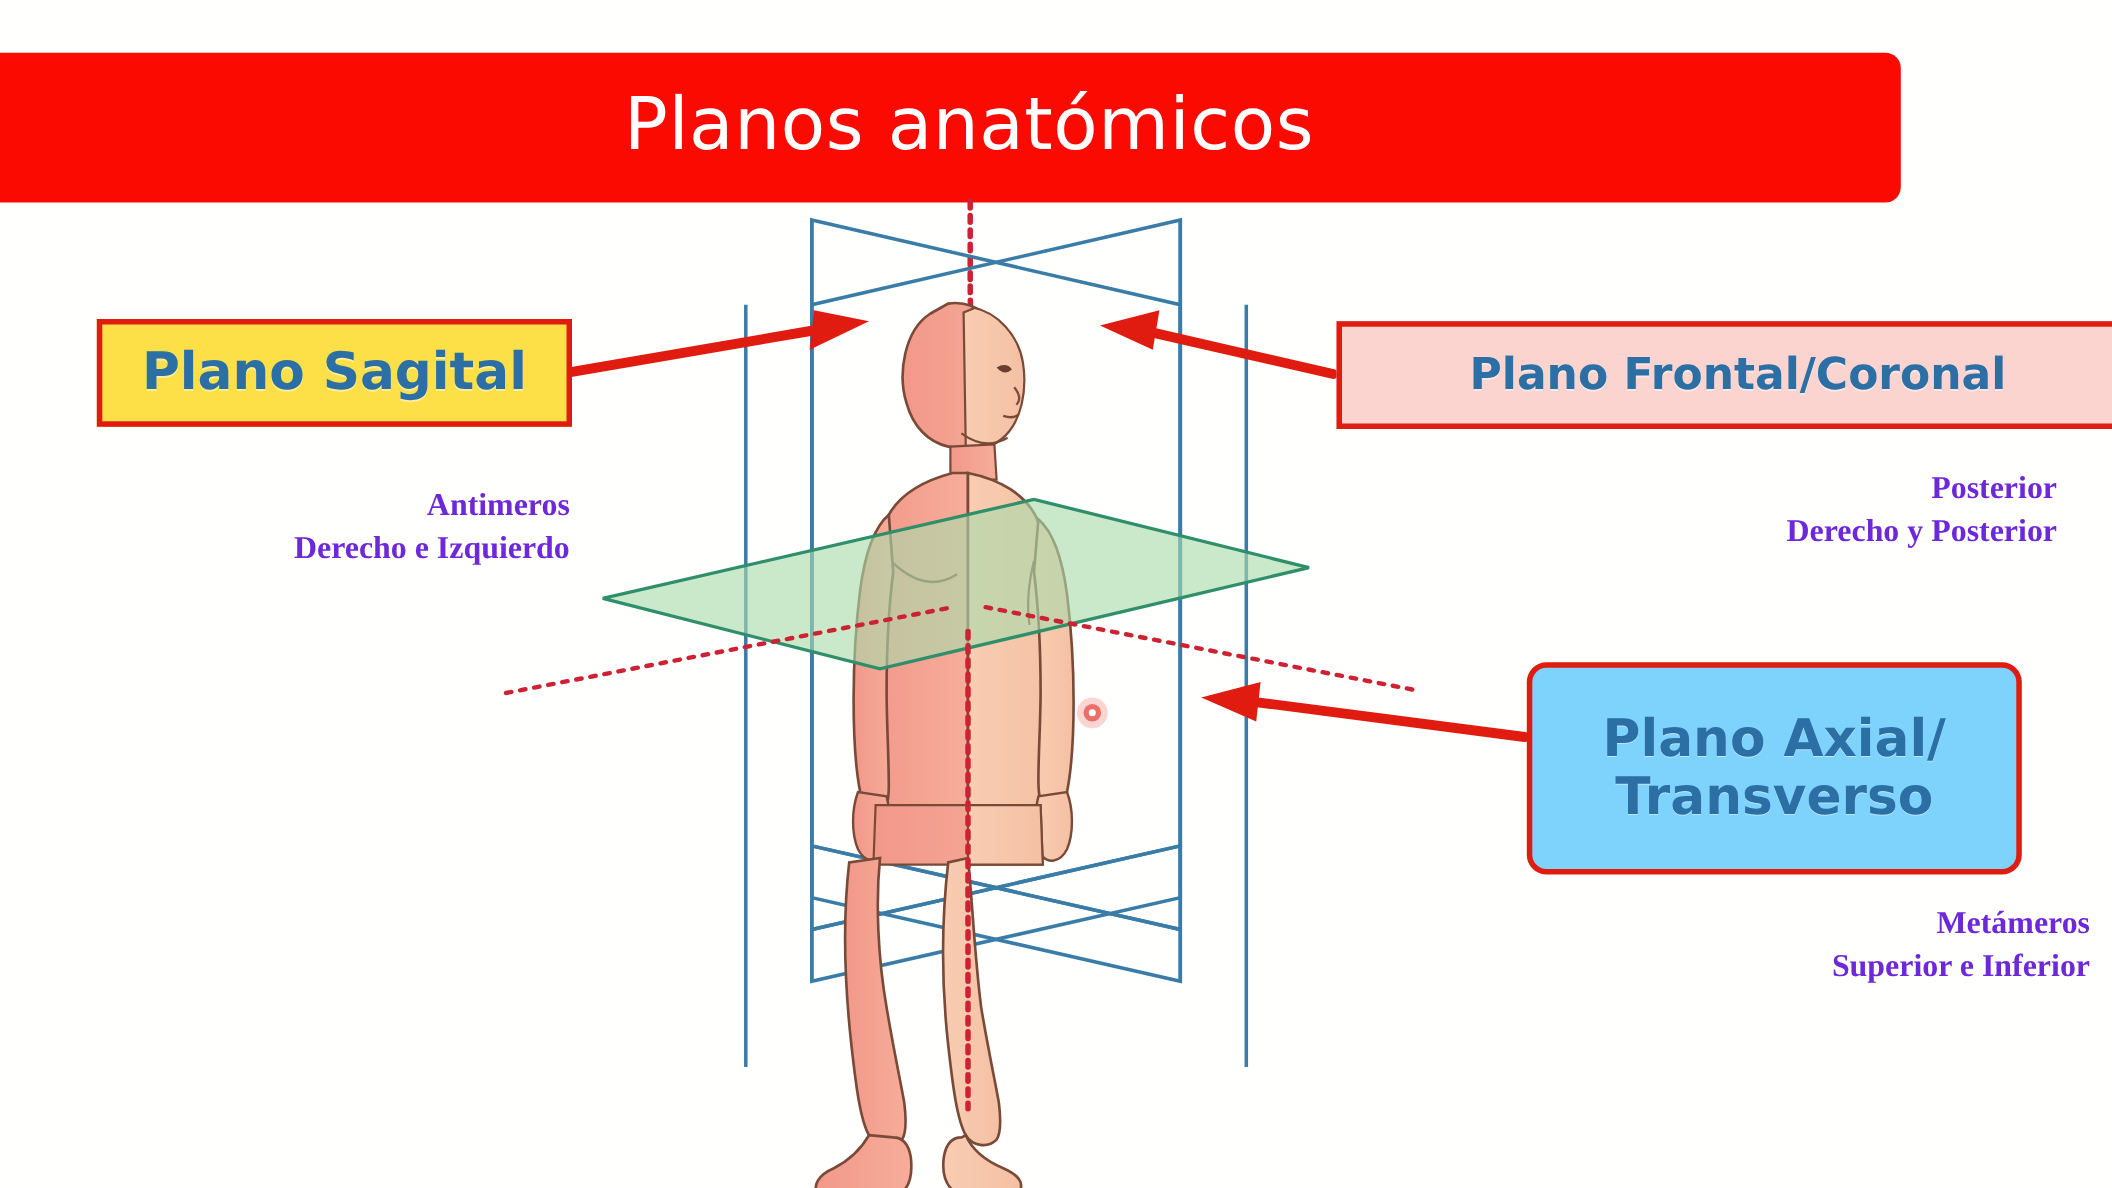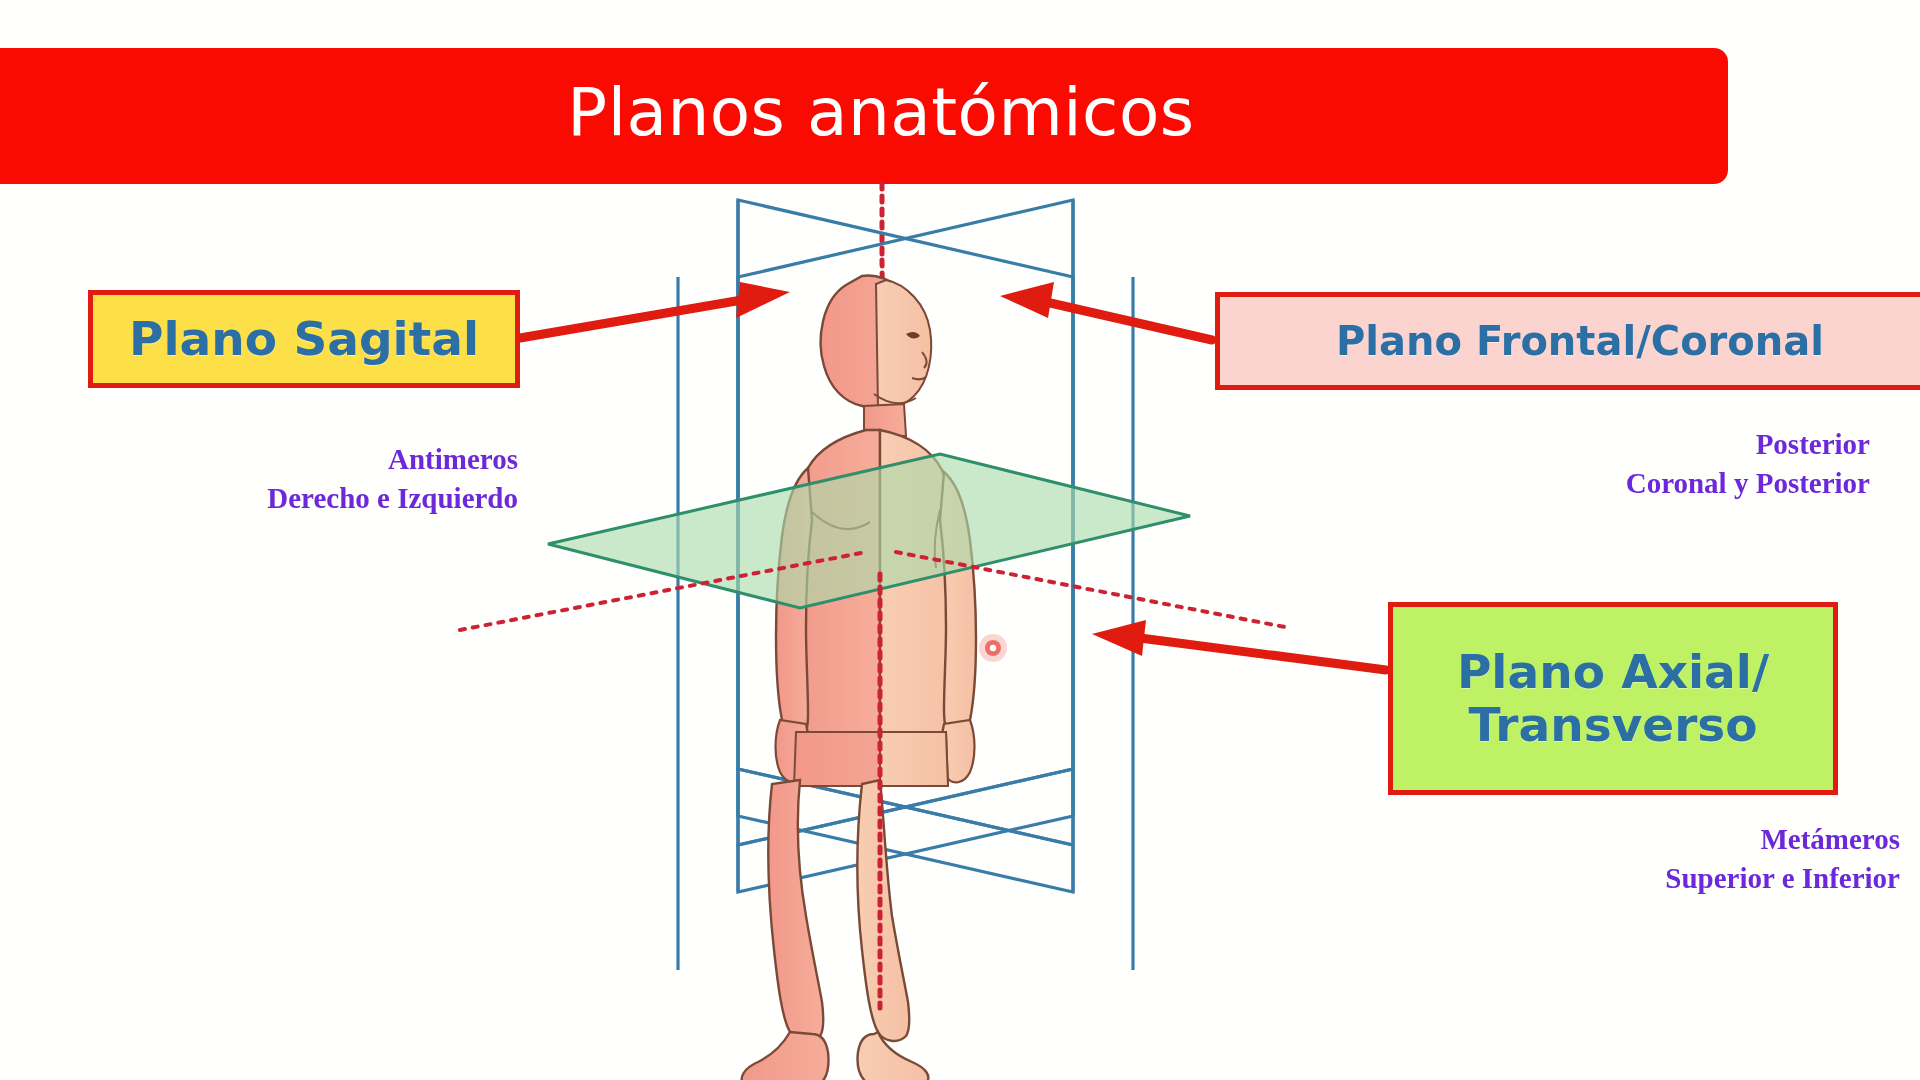--- a/index.html
+++ b/index.html
@@ -74,22 +74,23 @@
     height: 98px;
     background: #fbd3cf;
   }
   #box-frontal .callout-label { font-size: 40px; }
 
   #box-axial {
     left: 1388px;
     top: 602px;
     width: 450px;
     height: 193px;
-    background: #bef264;
+    background: #7dd3fc;
     flex-direction: column;
+    border-radius: 18px;
   }
   #box-axial .callout-label { font-size: 47px; }
 
   
   .subcaption {
     position: absolute;
     text-align: right;
     color: #6d28d9;
     font-weight: bold;
     font-family: Liberation Serif, serif;
@@ -313,21 +314,21 @@
   <div>Antimeros</div>
   <div>Derecho e Izquierdo</div>
 </div>
 
 <div class="callout" id="box-frontal">
   <span class="callout-label">Plano Frontal/Coronal</span>
 </div>
 
 <div class="subcaption" id="cap-frontal">
   <div>Posterior</div>
-  <div>Coronal y Posterior</div>
+  <div>Derecho y Posterior</div>
 </div>
 
 <div class="callout" id="box-axial">
   <span class="callout-label">Plano Axial/</span>
   <span class="callout-label">Transverso</span>
 </div>
 
 <div class="subcaption" id="cap-axial">
   <div>Metámeros</div>
   <div>Superior e Inferior</div>

